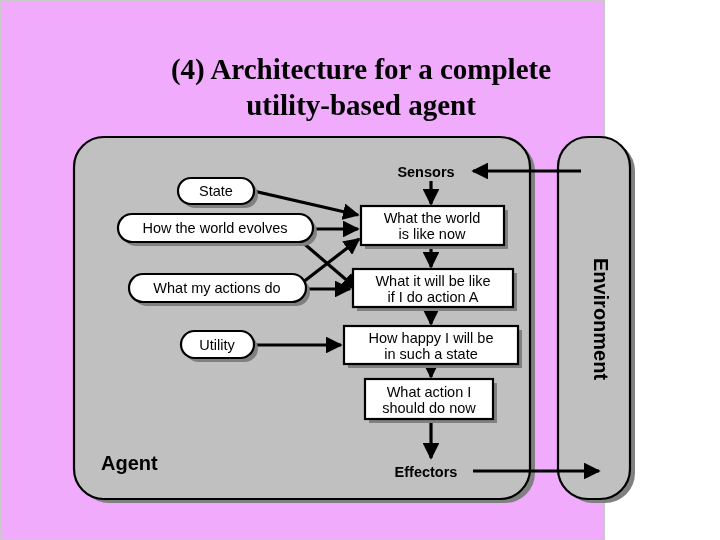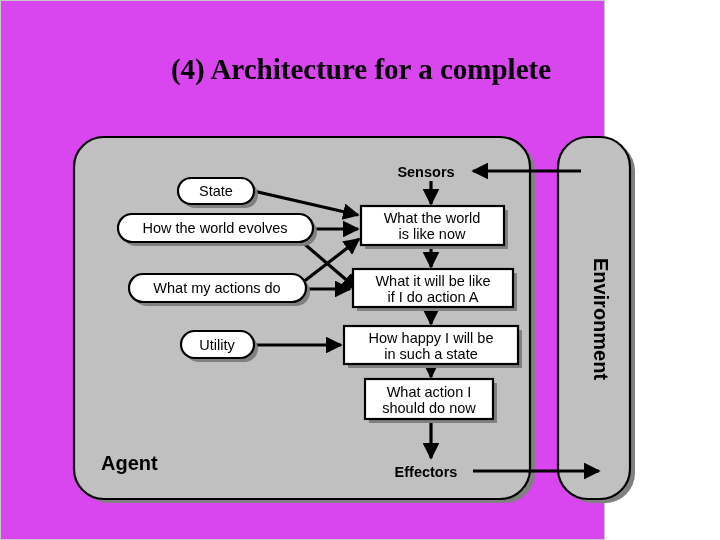--- a/index.html
+++ b/index.html
@@ -14,21 +14,21 @@
     overflow: hidden;
     font-family: "Liberation Sans", sans-serif;
   }
   #slide {
     position: absolute;
     left: 0; top: 0;
     width: 605px;
     height: 540px;
     border: 1px solid #c8c8c8;
     box-sizing: border-box;
-    background: #d946ef;
+    background: #f0abfc;
   }
   #title {
     position: absolute;
     left: 0;
     top: 50px;
     width: 720px;
     text-align: center;
     font-family: "Liberation Serif", serif;
     font-weight: bold;
     font-size: 29px;
@@ -59,20 +59,21 @@
   .agentLabel { font-size: 20px; font-weight: bold; text-anchor: start; }
   .envLabel { font-size: 20px; font-weight: bold; text-anchor: middle; }
 </style>
 </head>
 <body>
 
 <div id="slide">
 
   <div id="title">
     <span class="line">(4) Architecture for a complete</span>
+    <span class="line">utility-based agent</span>
   </div>
 
   <svg id="diagram" viewBox="0 0 720 540">
     <defs>
       <marker id="arrow" viewBox="0 0 10 10" refX="9" refY="5" markerWidth="5.2" markerHeight="5.2" orient="auto-start-reverse">
         <path d="M 0 0 L 10 5 L 0 10 z" fill="#000000"></path>
       </marker>
     </defs>
 
     <g>

